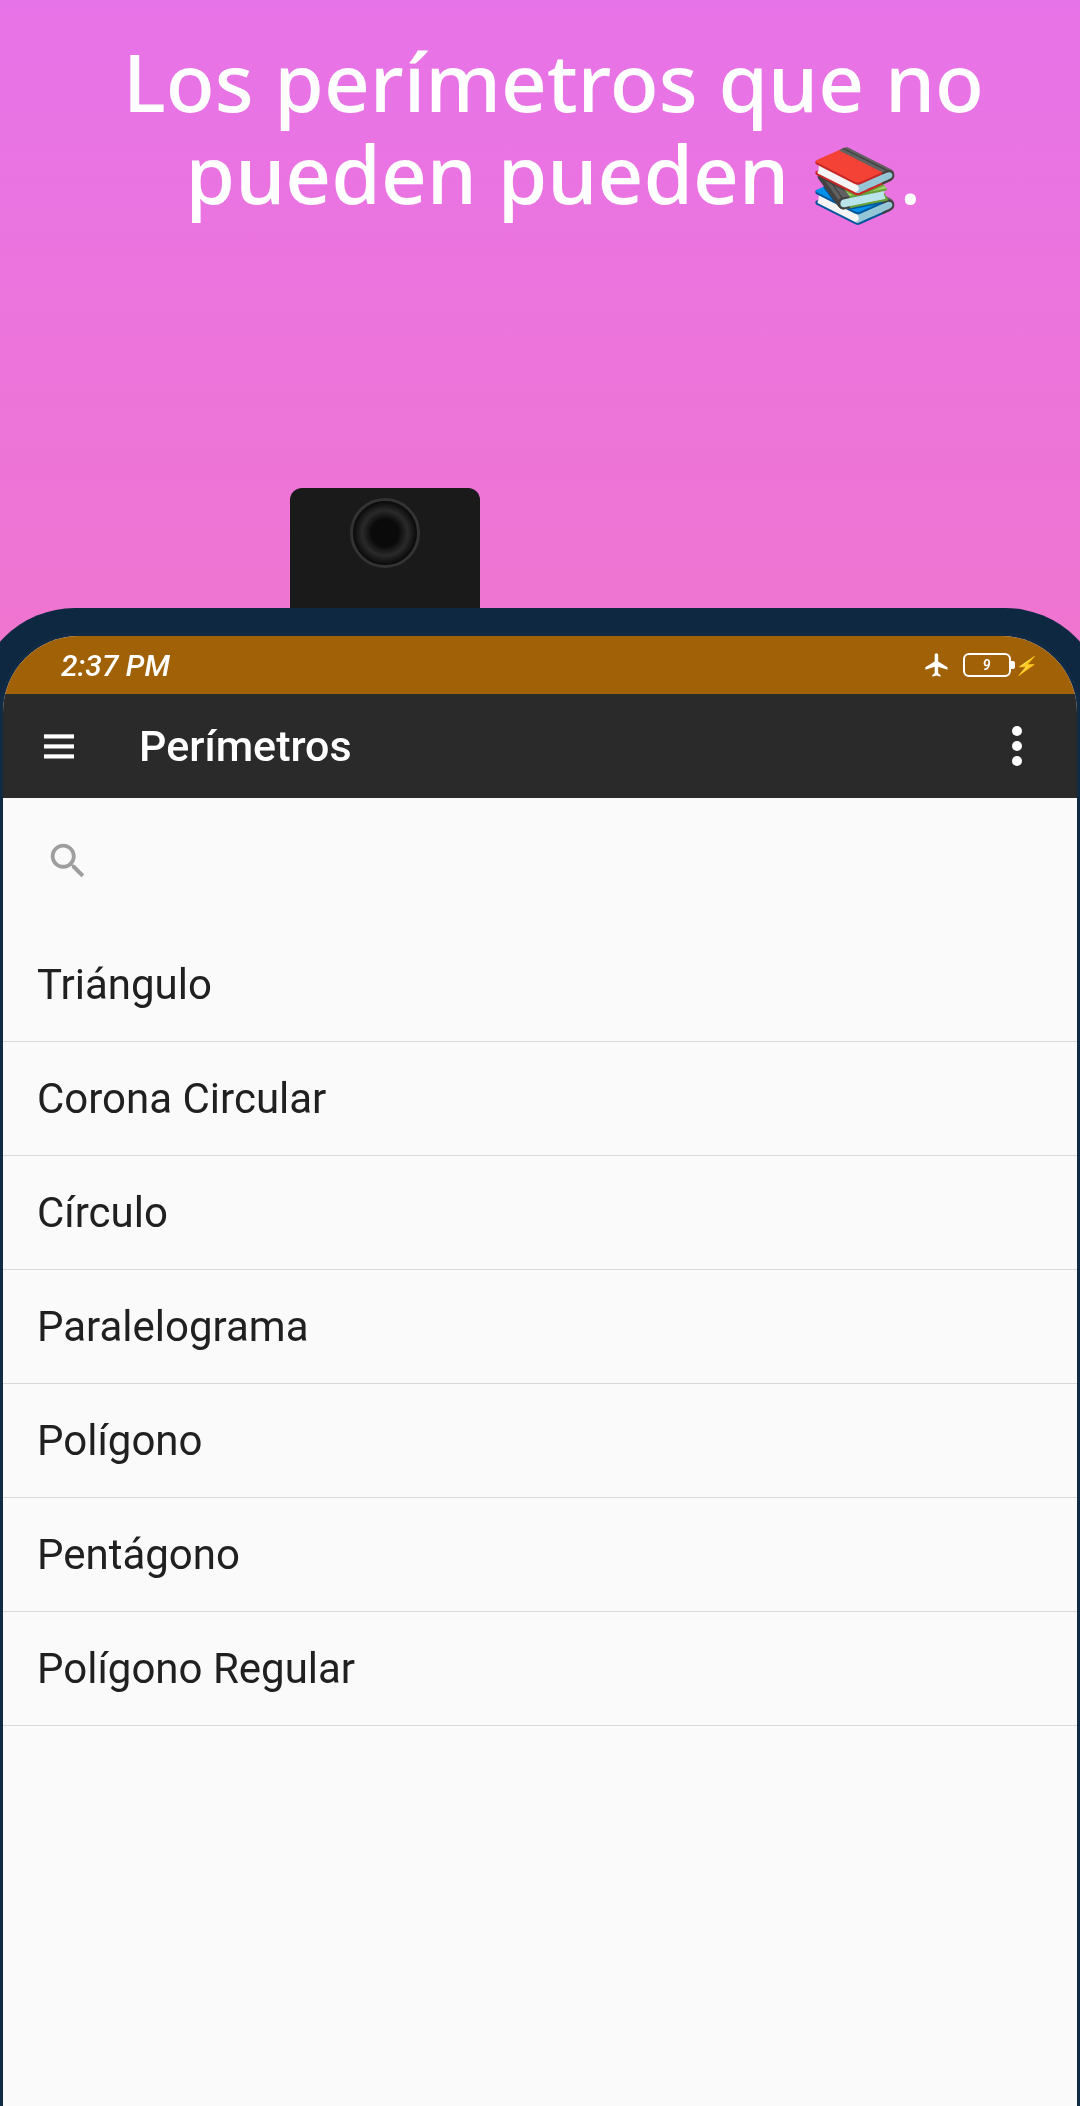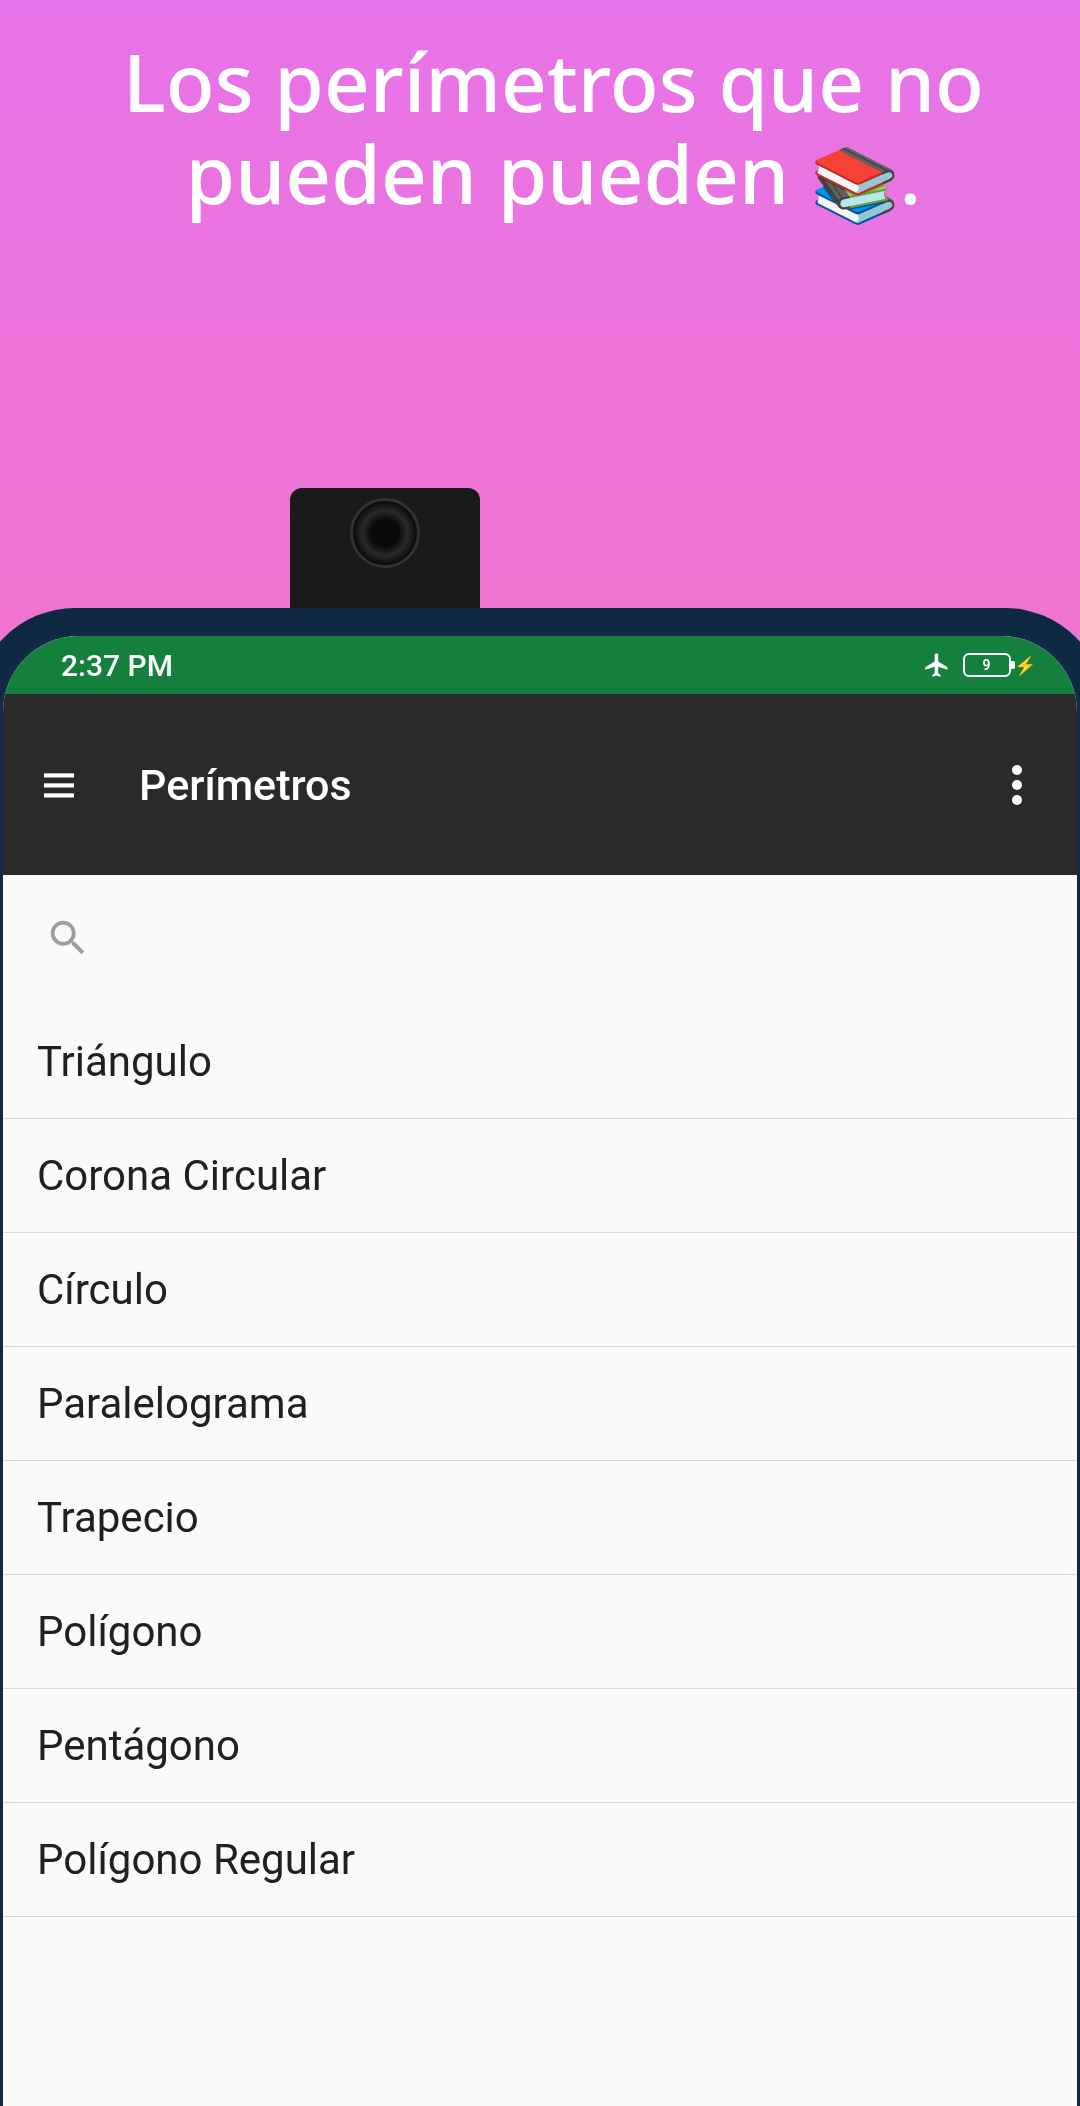--- a/index.html
+++ b/index.html
@@ -76,26 +76,27 @@
       width: 100%;
       height: 100%;
       background: #fafafa;
       border-radius: 76px;
       overflow: hidden;
       display: flex;
       flex-direction: column;
     }
     .status-bar {
       height: 58px;
-      background: #15803d;
+      background: #a16207;
       display: flex;
       align-items: center;
       justify-content: space-between;
       padding: 0 40px 0 58px;
       color: white;
+      font-style: italic;
     }
     .status-time {
       font-size: 30px;
       font-weight: 500;
     }
     .status-icons {
       display: flex;
       align-items: center;
       gap: 12px;
     }
@@ -127,21 +128,21 @@
       top: 6px;
       width: 4px;
       height: 8px;
       background: white;
       border-radius: 0 2px 2px 0;
     }
     .charge-icon {
       font-size: 18px;
     }
     .app-bar {
-      height: 181px;
+      height: 104px;
       background: #2a2a2a;
       display: flex;
       align-items: center;
       padding: 0 36px 0 32px;
       color: white;
     }
     .menu-icon {
       display: flex;
       align-items: center;
       justify-content: center;
@@ -249,21 +250,20 @@
         <svg class="search-icon" viewBox="0 0 24 24" fill="#9e9e9e">
           <path d="M15.5 14h-.79l-.28-.27C15.41 12.59 16 11.11 16 9.5 16 5.91 13.09 3 9.5 3S3 5.91 3 9.5 5.91 16 9.5 16c1.61 0 3.09-.59 4.23-1.57l.27.28v.79l5 4.99L20.49 19l-4.99-5zm-6 0C7.01 14 5 11.99 5 9.5S7.01 5 9.5 5 14 7.01 14 9.5 11.99 14 9.5 14z"></path>
         </svg>
       </div>
 
       <div class="list-container" id="list-container">
           <div class="list-item">Triángulo</div>
           <div class="list-item">Corona Circular</div>
           <div class="list-item">Círculo</div>
           <div class="list-item">Paralelograma</div>
-          <div class="list-item">Trapecio</div>
           <div class="list-item">Polígono</div>
           <div class="list-item">Pentágono</div>
           <div class="list-item">Polígono Regular</div>
         </div>
 
     </div>
   </div>
 </div>
 
 </body></html>

